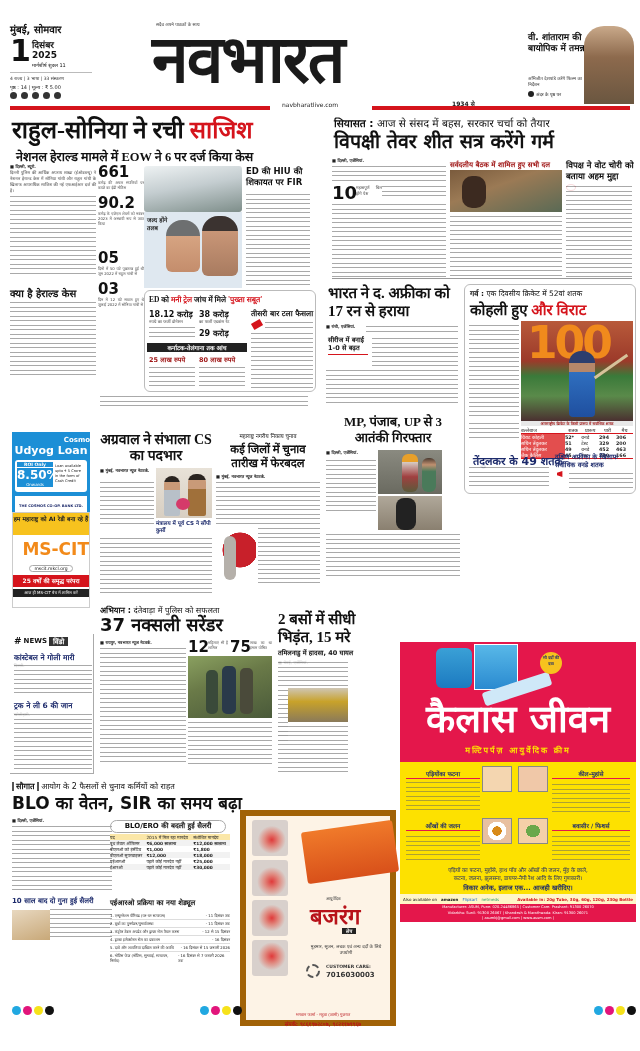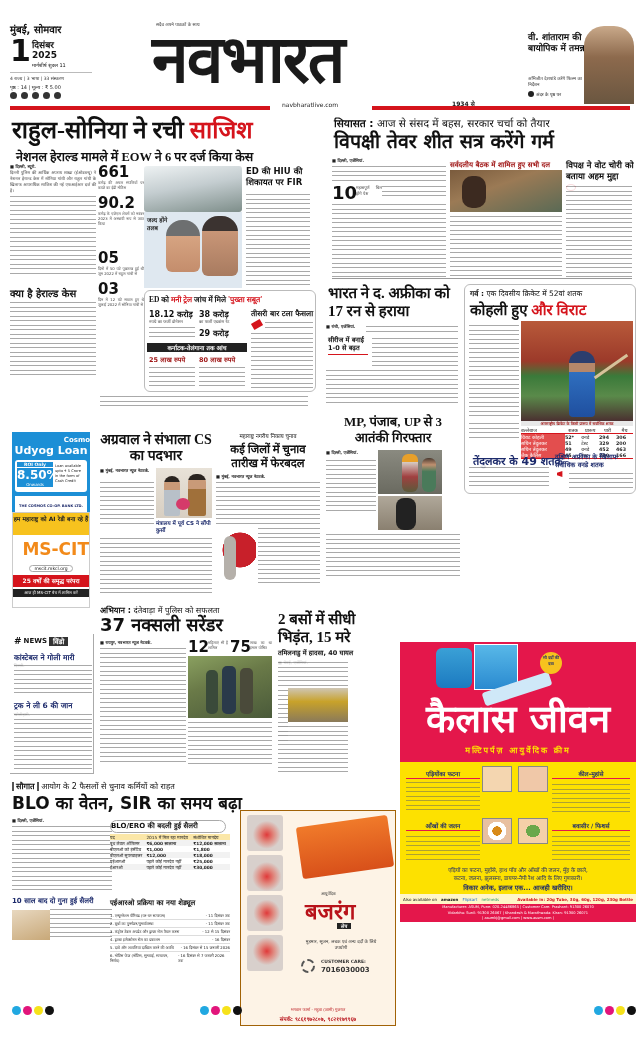--- a/index.html
+++ b/index.html
@@ -150,20 +150,21 @@
   <div class="abs" style="left:5px;top:3px;font-size:7.5px;white-space:nowrap">
     <span class="red hd">गर्व :</span>
     <span>एक दिवसीय क्रिकेट में 52वां शतक</span>
   </div>
   <div class="abs hd serif" style="left:5px;top:14px;font-size:15px;white-space:nowrap">
     <span>कोहली हुए</span>
     <span class="red">और विराट</span>
   </div>
   <div class="abs lines" style="left:4px;top:38px;width:50px;height:96px"></div>
   <div class="abs" style="left:56px;top:36px;width:112px;height:100px;background:linear-gradient(180deg,#b85a3a 0,#9c3a2a 40%,#3a7a3a 55%,#5a8a4a 75%,#4a3030 100%);overflow:hidden">
+    <div class="hd" style="position:absolute;left:6px;top:-4px;font-size:44px;color:#f08a1c;letter-spacing:-3px">100</div>
     <div style="position:absolute;left:48px;top:30px;width:26px;height:66px;border-radius:12px 12px 4px 4px;background:linear-gradient(#2c3e6e 0,#2c3e6e 18%,#b5876a 18%,#b5876a 32%,#2f6fbf 32%,#1f4f9f 100%)"></div>
     <div style="position:absolute;left:70px;top:44px;width:40px;height:3px;background:#d6c29a;transform:rotate(-35deg)"></div>
   </div>
   <div class="abs" style="left:56px;top:136px;width:112px;font-size:3.8px;line-height:5px;background:#e8e8e8;color:#a01818;font-weight:bold;text-align:center">अंतरराष्ट्रीय क्रिकेट के किसी प्रारूप में सर्वाधिक शतक</div>
   <div class="abs lines" style="left:4px;top:136px;width:50px;height:20px"></div>
   <table class="abs" style="left:56px;top:142px;width:112px;font-size:4.8px;color:#222">
     <thead>
       <tr style="border-bottom:1px solid #d5141c">
         <th style="text-align:left;font-weight:normal">बल्लेबाज</th>
         <th style="font-weight:normal">शतक</th>
@@ -355,21 +356,21 @@
     <span>आयोग के 2 फैसलों से चुनाव कर्मियों को राहत</span>
   </div>
   <div class="abs hd" style="left:2px;top:16px;font-size:17px;line-height:22px;white-space:nowrap">BLO का वेतन, SIR का समय बढ़ा</div>
   <div class="abs txt" style="left:2px;top:42px;font-weight:bold;color:#222">■ दिल्ली, एजेंसियां.</div>
   <div class="abs lines" style="left:2px;top:48px;width:100px;height:66px"></div>
   <div class="abs hd" style="left:2px;top:120px;font-size:7px;color:#1c2a6b">10 साल बाद दो गुना हुई सैलरी</div>
   <div class="abs lines" style="left:40px;top:131px;width:62px;height:34px"></div>
   <div class="abs" style="left:2px;top:134px;width:38px;height:30px;background:linear-gradient(160deg,#e8d8c0 0,#c8a878 100%)"></div>
 </div>
 <div class="abs" style="left:108px;top:820px;width:122px;height:196px">
-  <div class="abs hd" style="left:2px;top:0;width:116px;text-align:left;font-size:7px;border:1.5px solid #aaa;border-radius:8px;line-height:11px">BLO/ERO की बदली हुई सैलरी</div>
+  <div class="abs hd" style="left:2px;top:0;width:116px;text-align:center;font-size:7px;border:1.5px solid #aaa;border-radius:8px;line-height:11px">BLO/ERO की बदली हुई सैलरी</div>
   <table class="abs" style="left:2px;top:14px;width:120px;font-size:4.3px;color:#222">
     <thead>
       <tr style="background:#fbe7a8">
         <th style="text-align:left;font-weight:normal">पद</th>
         <th style="text-align:left;font-weight:normal">2015 में मिल रहा मानदेय</th>
         <th style="text-align:left;font-weight:normal">संशोधित मानदेय</th>
       </tr>
     </thead>
     <tbody>
       <tr style="background:#f2f2f2">
@@ -421,21 +422,21 @@
         <span>5. दावे और आपत्तियां दाखिल करने की अवधि</span>
         <span>- 16 दिसंबर से 15 जनवरी 2026</span>
       </div>
     <div style="display:flex;justify-content:space-between;padding:1px 0">
         <span>6. नोटिस फेज (नोटिस, सुनवाई, सत्यापन, निर्णय)</span>
         <span>- 16 दिसंबर से 7 फरवरी 2026 तक</span>
       </div>
   </div>
 </div>
 
-<div class="abs" style="left:240px;top:810px;width:156px;height:216px;background:#fdf3e6;border:1px solid #a16207">
+<div class="abs" style="left:240px;top:810px;width:156px;height:216px;background:#fdf3e6;border:6px solid #a16207">
   <div class="abs" style="left:6px;top:4px;width:36px;height:36px;background:radial-gradient(circle at 55% 55%,#e03a3a 0,#e08a80 25%,#d8d0cc 50%);border-radius:3px"></div>
   <div class="abs" style="left:6px;top:44px;width:36px;height:36px;background:radial-gradient(circle at 55% 60%,#e03a3a 0,#e08a80 25%,#d8d0cc 50%);border-radius:3px"></div>
   <div class="abs" style="left:6px;top:84px;width:36px;height:36px;background:radial-gradient(circle at 55% 50%,#e03a3a 0,#e08a80 25%,#d8d0cc 50%);border-radius:3px"></div>
   <div class="abs" style="left:6px;top:124px;width:36px;height:36px;background:radial-gradient(circle at 55% 45%,#e03a3a 0,#e08a80 25%,#d8d0cc 50%);border-radius:3px"></div>
   <div class="abs" style="left:58px;top:10px;width:92px;height:52px;background:linear-gradient(#f07a2a,#d8501a);transform:rotate(-8deg);border-radius:3px"></div>
   <div class="abs" style="left:80px;top:80px;font-size:4px;color:#333">आयुर्वेदिक</div>
   <div class="abs hd serif" style="left:64px;top:84px;font-size:22px;color:#b8121a">बजरंग</div>
   <div class="abs hd" style="left:96px;top:112px;background:#222;color:#fff;font-size:5px;padding:0 4px">लेप</div>
   <div class="abs" style="left:60px;top:128px;width:80px;font-size:4.5px;line-height:6px;text-align:center;color:#333">मुड़मार, सूजन, लचक एवं अन्य दर्दों के लिये उपयोगी</div>
   <div class="abs" style="left:60px;top:148px;width:14px;height:14px;border-radius:50%;border:2px dashed #555"></div>

